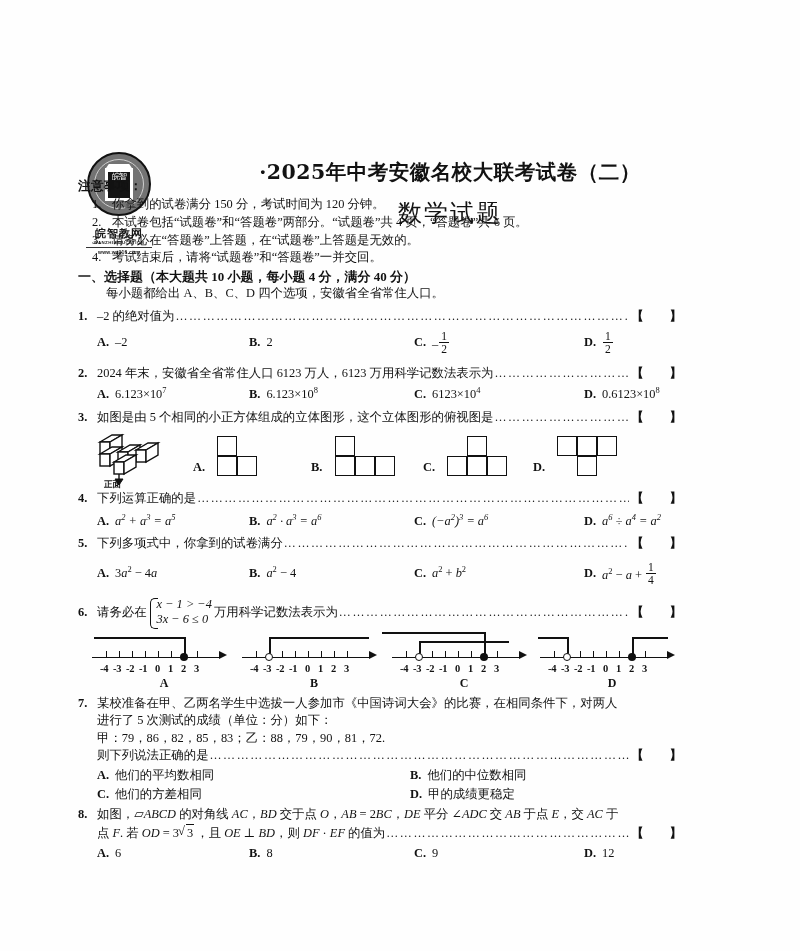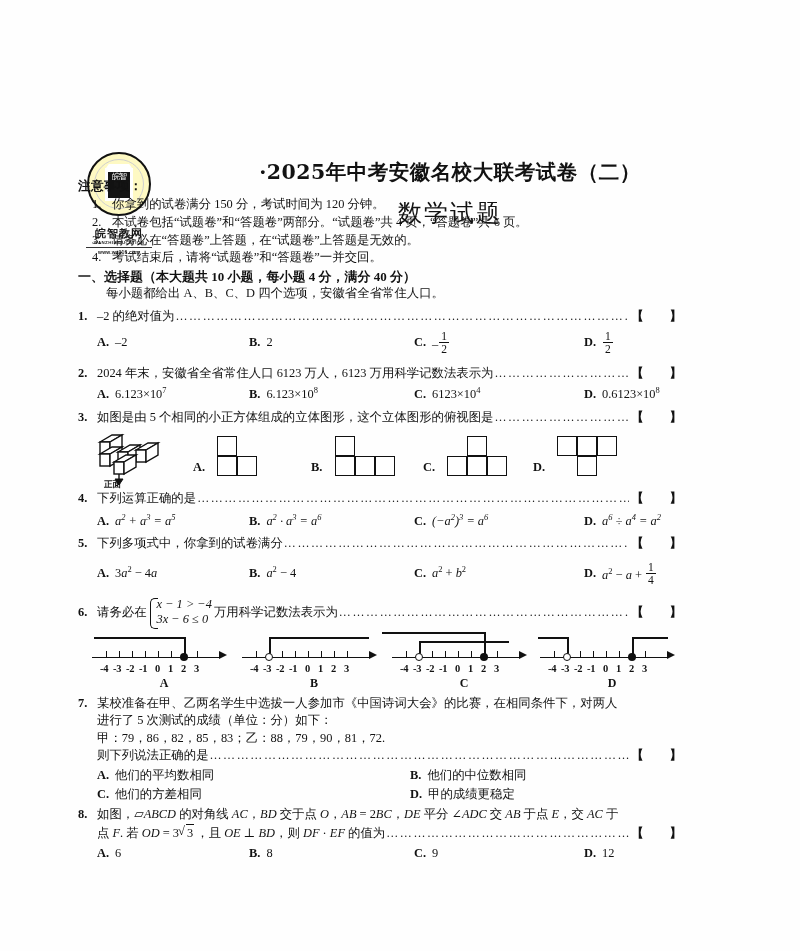--- a/index.html
+++ b/index.html
@@ -9,21 +9,21 @@
     color:#121212;
     -webkit-font-smoothing:none;
   }
   .page{position:absolute;inset:0;background:#fefefe;}
 
   
   .header{position:absolute;left:0;top:72px;width:800px;height:96px;}
   .logo{position:absolute;left:86px;top:80px;width:66px;height:86px;}
   .seal{
     width:60px;height:60px;border-radius:50%;
-    background:#fef9c3;position:relative;margin:0 auto;
+    background:#737373;position:relative;margin:0 auto;
     border:2px solid #111;
   }
   .seal .ring{
     position:absolute;left:5px;top:5px;right:5px;bottom:5px;
     border-radius:50%;border:1px solid #cfcfcf;
   }
   .seal .gate{
     position:absolute;left:16px;top:14px;width:28px;height:33px;background:#fff;
   }
   .seal .gate::before{

